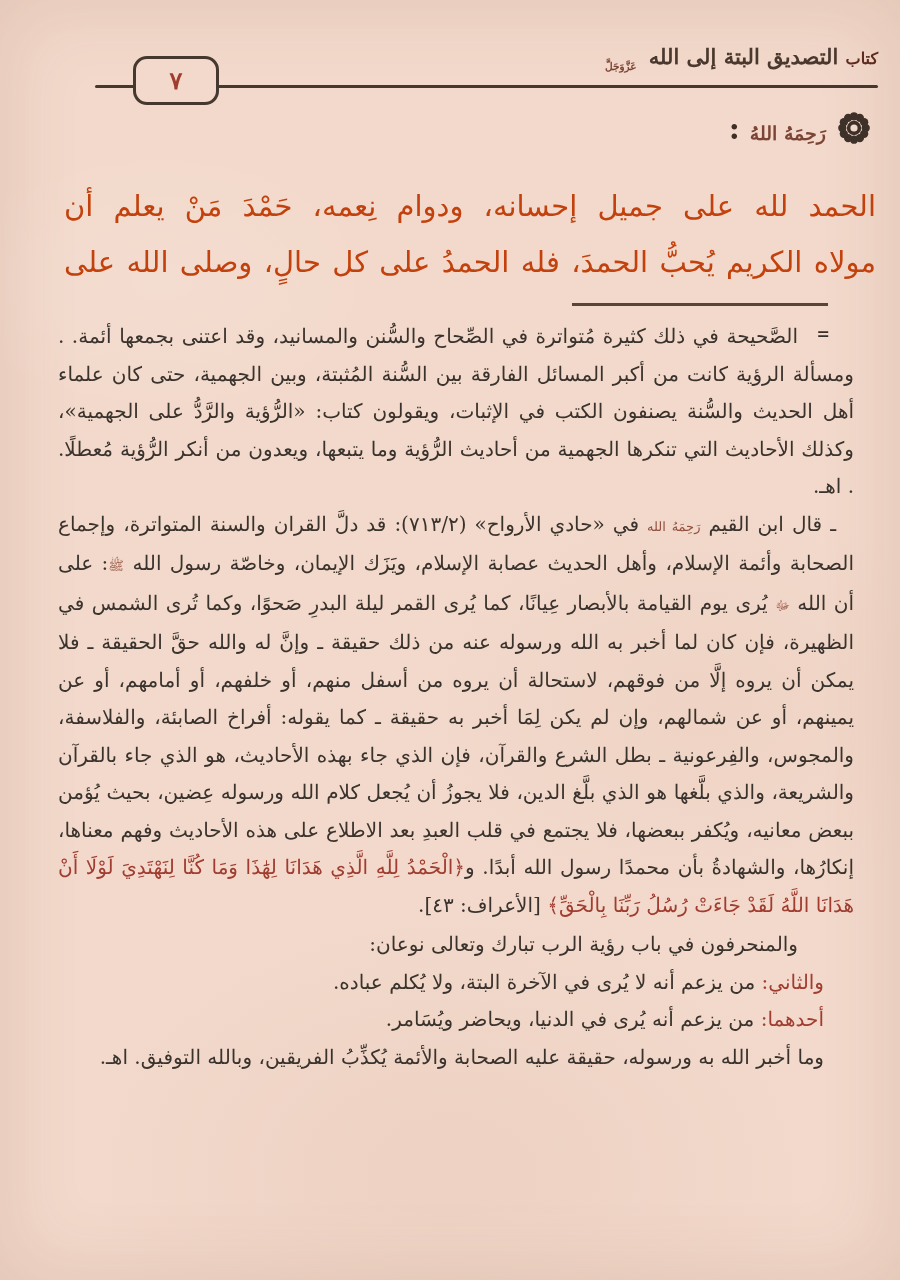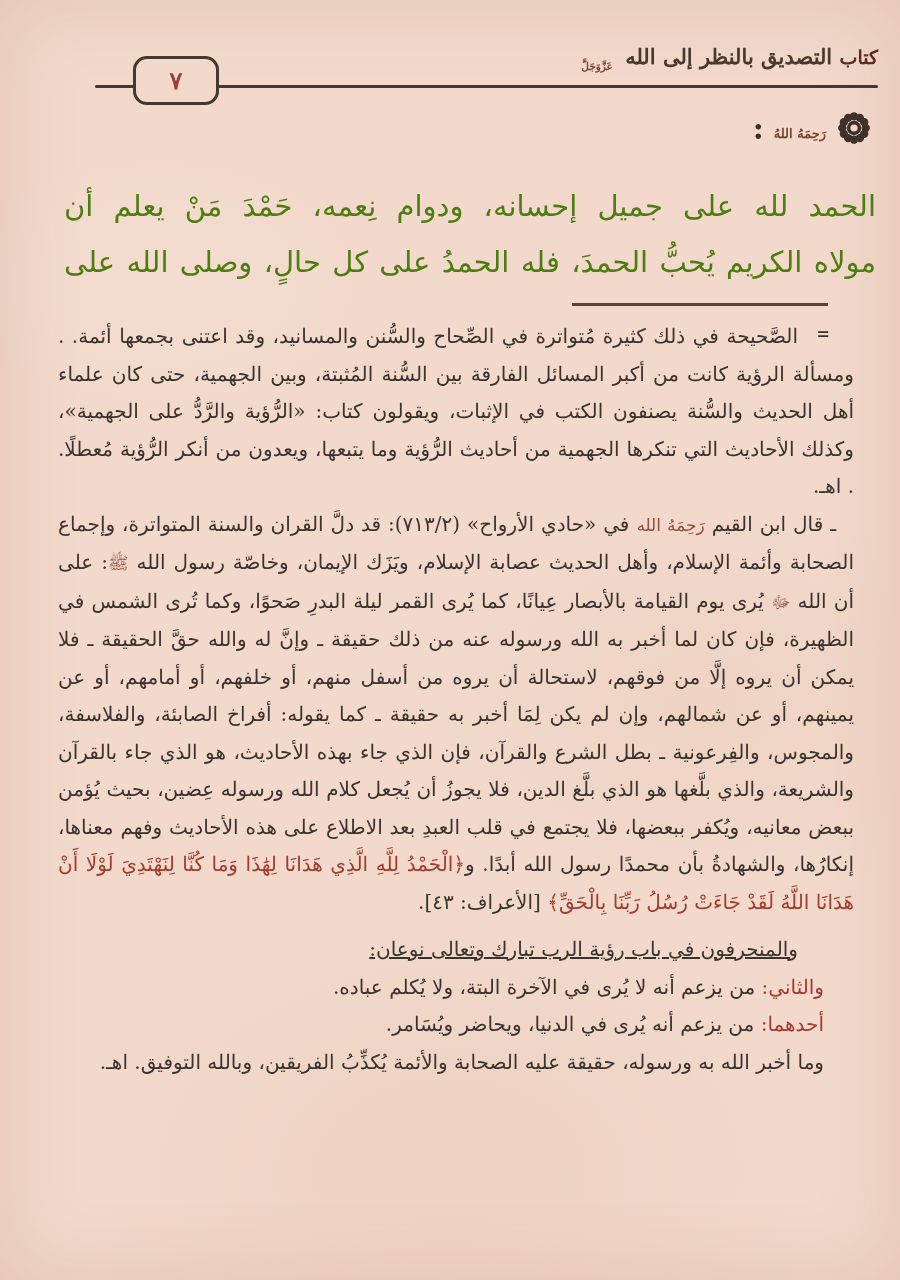--- a/index.html
+++ b/index.html
@@ -14,67 +14,67 @@
         box-shadow:inset 0 0 80px rgba(140,85,60,.16);direction:rtl;}
   .scan-overlay{position:absolute;inset:0;pointer-events:none;
     background:
       radial-gradient(ellipse 320px 200px at 18% 22%, rgba(255,255,255,.10), transparent 70%),
       radial-gradient(ellipse 420px 300px at 78% 55%, rgba(208,158,138,.09), transparent 70%),
       radial-gradient(ellipse 520px 380px at 50% 92%, rgba(200,150,130,.11), transparent 72%);}
 
   
   .hdr-title{position:absolute;top:44px;right:22px;color:var(--title);
      font-size:21px;font-weight:700;white-space:nowrap;}
-  .hdr-title .kitab{color:var(--kitab);font-size:19px;font-weight:800;}
+  .hdr-title .kitab{color:var(--kitab);font-size:16px;font-weight:800;}
   .hon-stack{display:inline-flex;align-items:center;
      font-size:10.5px;line-height:1.1;color:var(--hon);font-weight:700;
      vertical-align:-6px;margin-right:5px;}
   .hdr-rule{position:absolute;top:85px;left:95px;width:783px;height:3px;
      background:var(--rule);border-radius:2px;}
   .page-num-box{position:absolute;top:56px;left:133px;width:86px;height:49px;
      background:var(--bg);border:3px solid var(--rule);border-radius:14px;
      display:flex;align-items:center;justify-content:center;}
   .page-num-box span{color:var(--red);font-size:24px;font-weight:700;}
 
   
   .heading-row{position:absolute;top:110px;right:28px;display:flex;
      align-items:center;gap:10px;color:#3f2e26;}
   .heading-text{font-size:35px;font-weight:800;letter-spacing:0;
      text-shadow:0 0 .5px #3f2e26;}
-  .heading-hon{font-size:13px;color:var(--hon);font-weight:700;margin-top:10px;}
+  .heading-hon{font-size:19px;color:var(--hon);font-weight:700;margin-top:10px;}
   .heading-colon{font-size:30px;font-weight:800;}
   .rosette{width:36px;height:36px;flex:0 0 auto;}
 
   
-  .matn{position:absolute;top:178px;right:24px;left:64px;color:#4d7c0f;}
+  .matn{position:absolute;top:178px;right:24px;left:64px;color:#c2410c;}
   .matn-line{font-size:29px;line-height:56px;font-weight:500;
      text-align:justify;text-align-last:justify;}
 
   
   .fn-sep{position:absolute;top:303px;left:572px;width:256px;height:2.5px;
      background:#5a4438;}
   .fn-marker{position:absolute;top:324px;right:70px;color:var(--ink);
      font-size:16px;font-weight:700;}
   .footnote{position:absolute;top:318px;right:46px;left:58px;color:#3a332d;
      font-size:20px;line-height:37.5px;text-align:justify;}
   .footnote p{margin:0;}
-  .footnote p.gap{margin-top:10px;text-decoration:underline;}
+  .footnote p.gap{margin-top:2px;}
   .fn-ind-lg{text-indent:56px;}
   .fn-ind-sm{text-indent:18px;}
   .fn-ind-md{text-indent:30px;}
   .seg-red{color:var(--red);}
-  .seg-hon{color:#94503f;font-size:17px;}
+  .seg-hon{color:#94503f;font-size:13px;}
 </style>
 </head>
 <body>
 
 <div class="page">
   <div class="scan-overlay"></div>
 
-  <div class="hdr-title"><span class="kitab">كتاب</span><span> التصديق بالنظر إلى الله </span><span class="hon-stack">
+  <div class="hdr-title"><span class="kitab">كتاب</span><span> التصديق البتة إلى الله </span><span class="hon-stack">
         <span>عَزَّ</span>
         <span>وَجَلَّ</span>
       </span>
   </div>
 
   <div class="hdr-rule"></div>
 
   <div class="page-num-box">
     <span>٧</span>
   </div>

